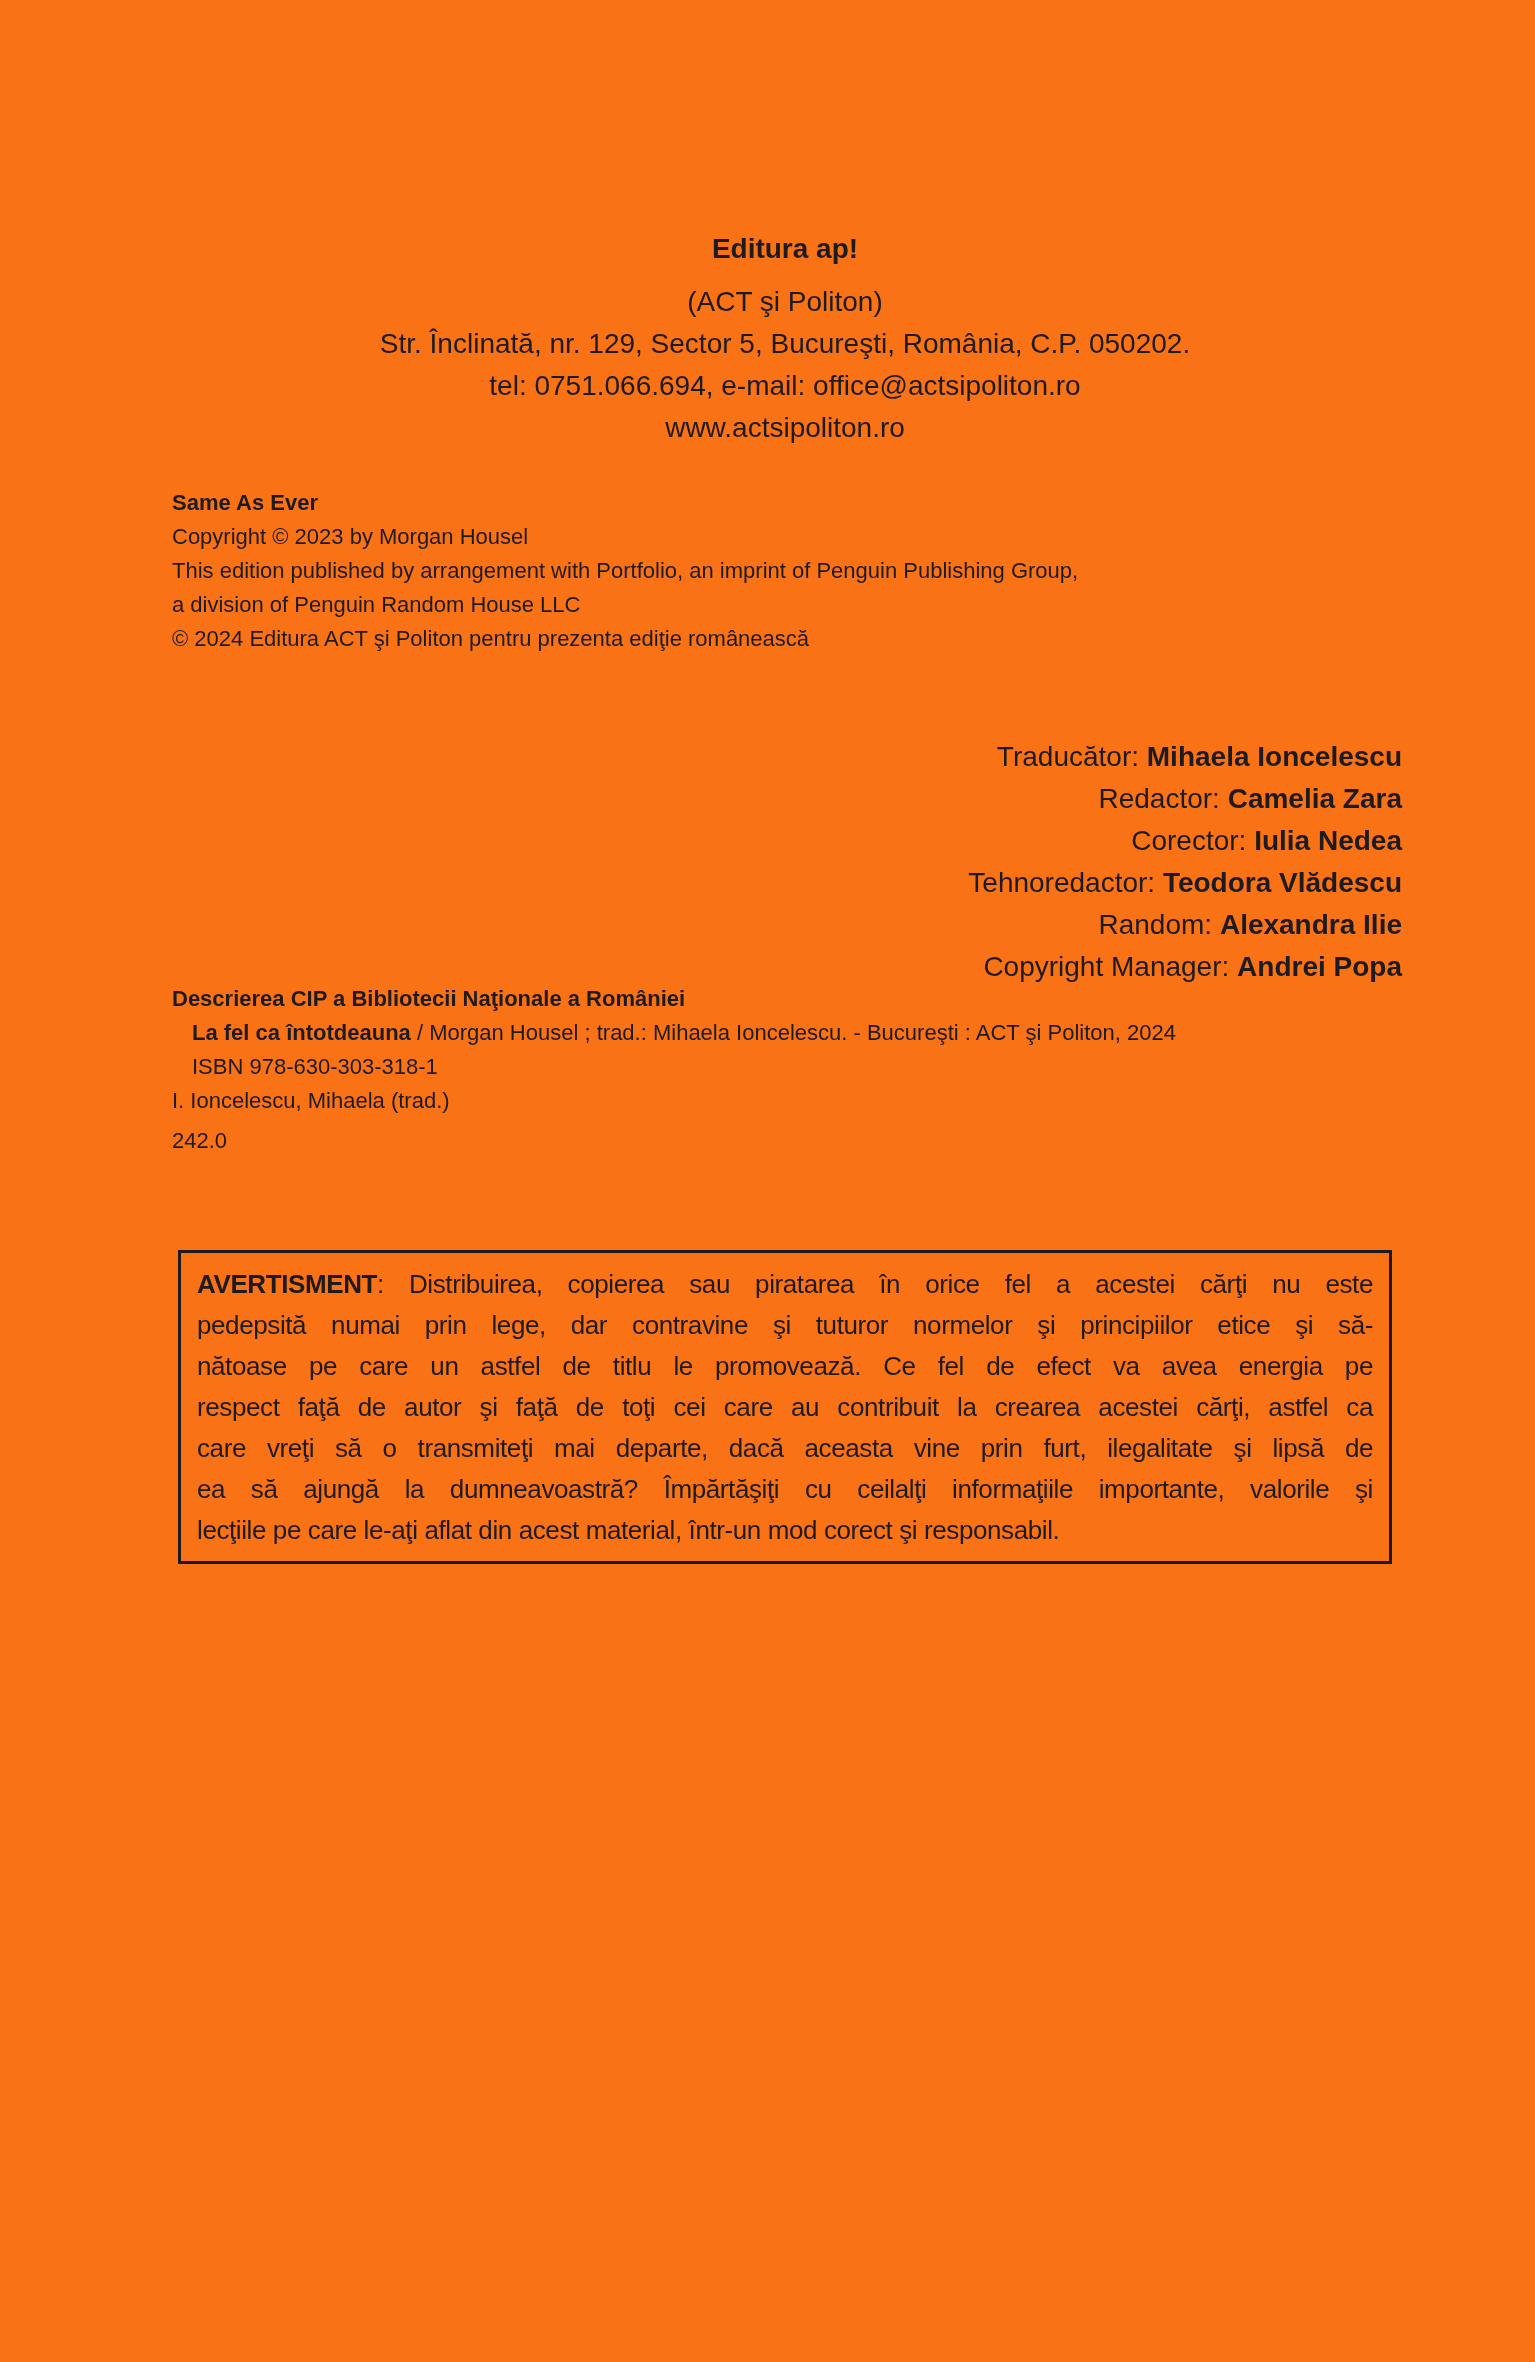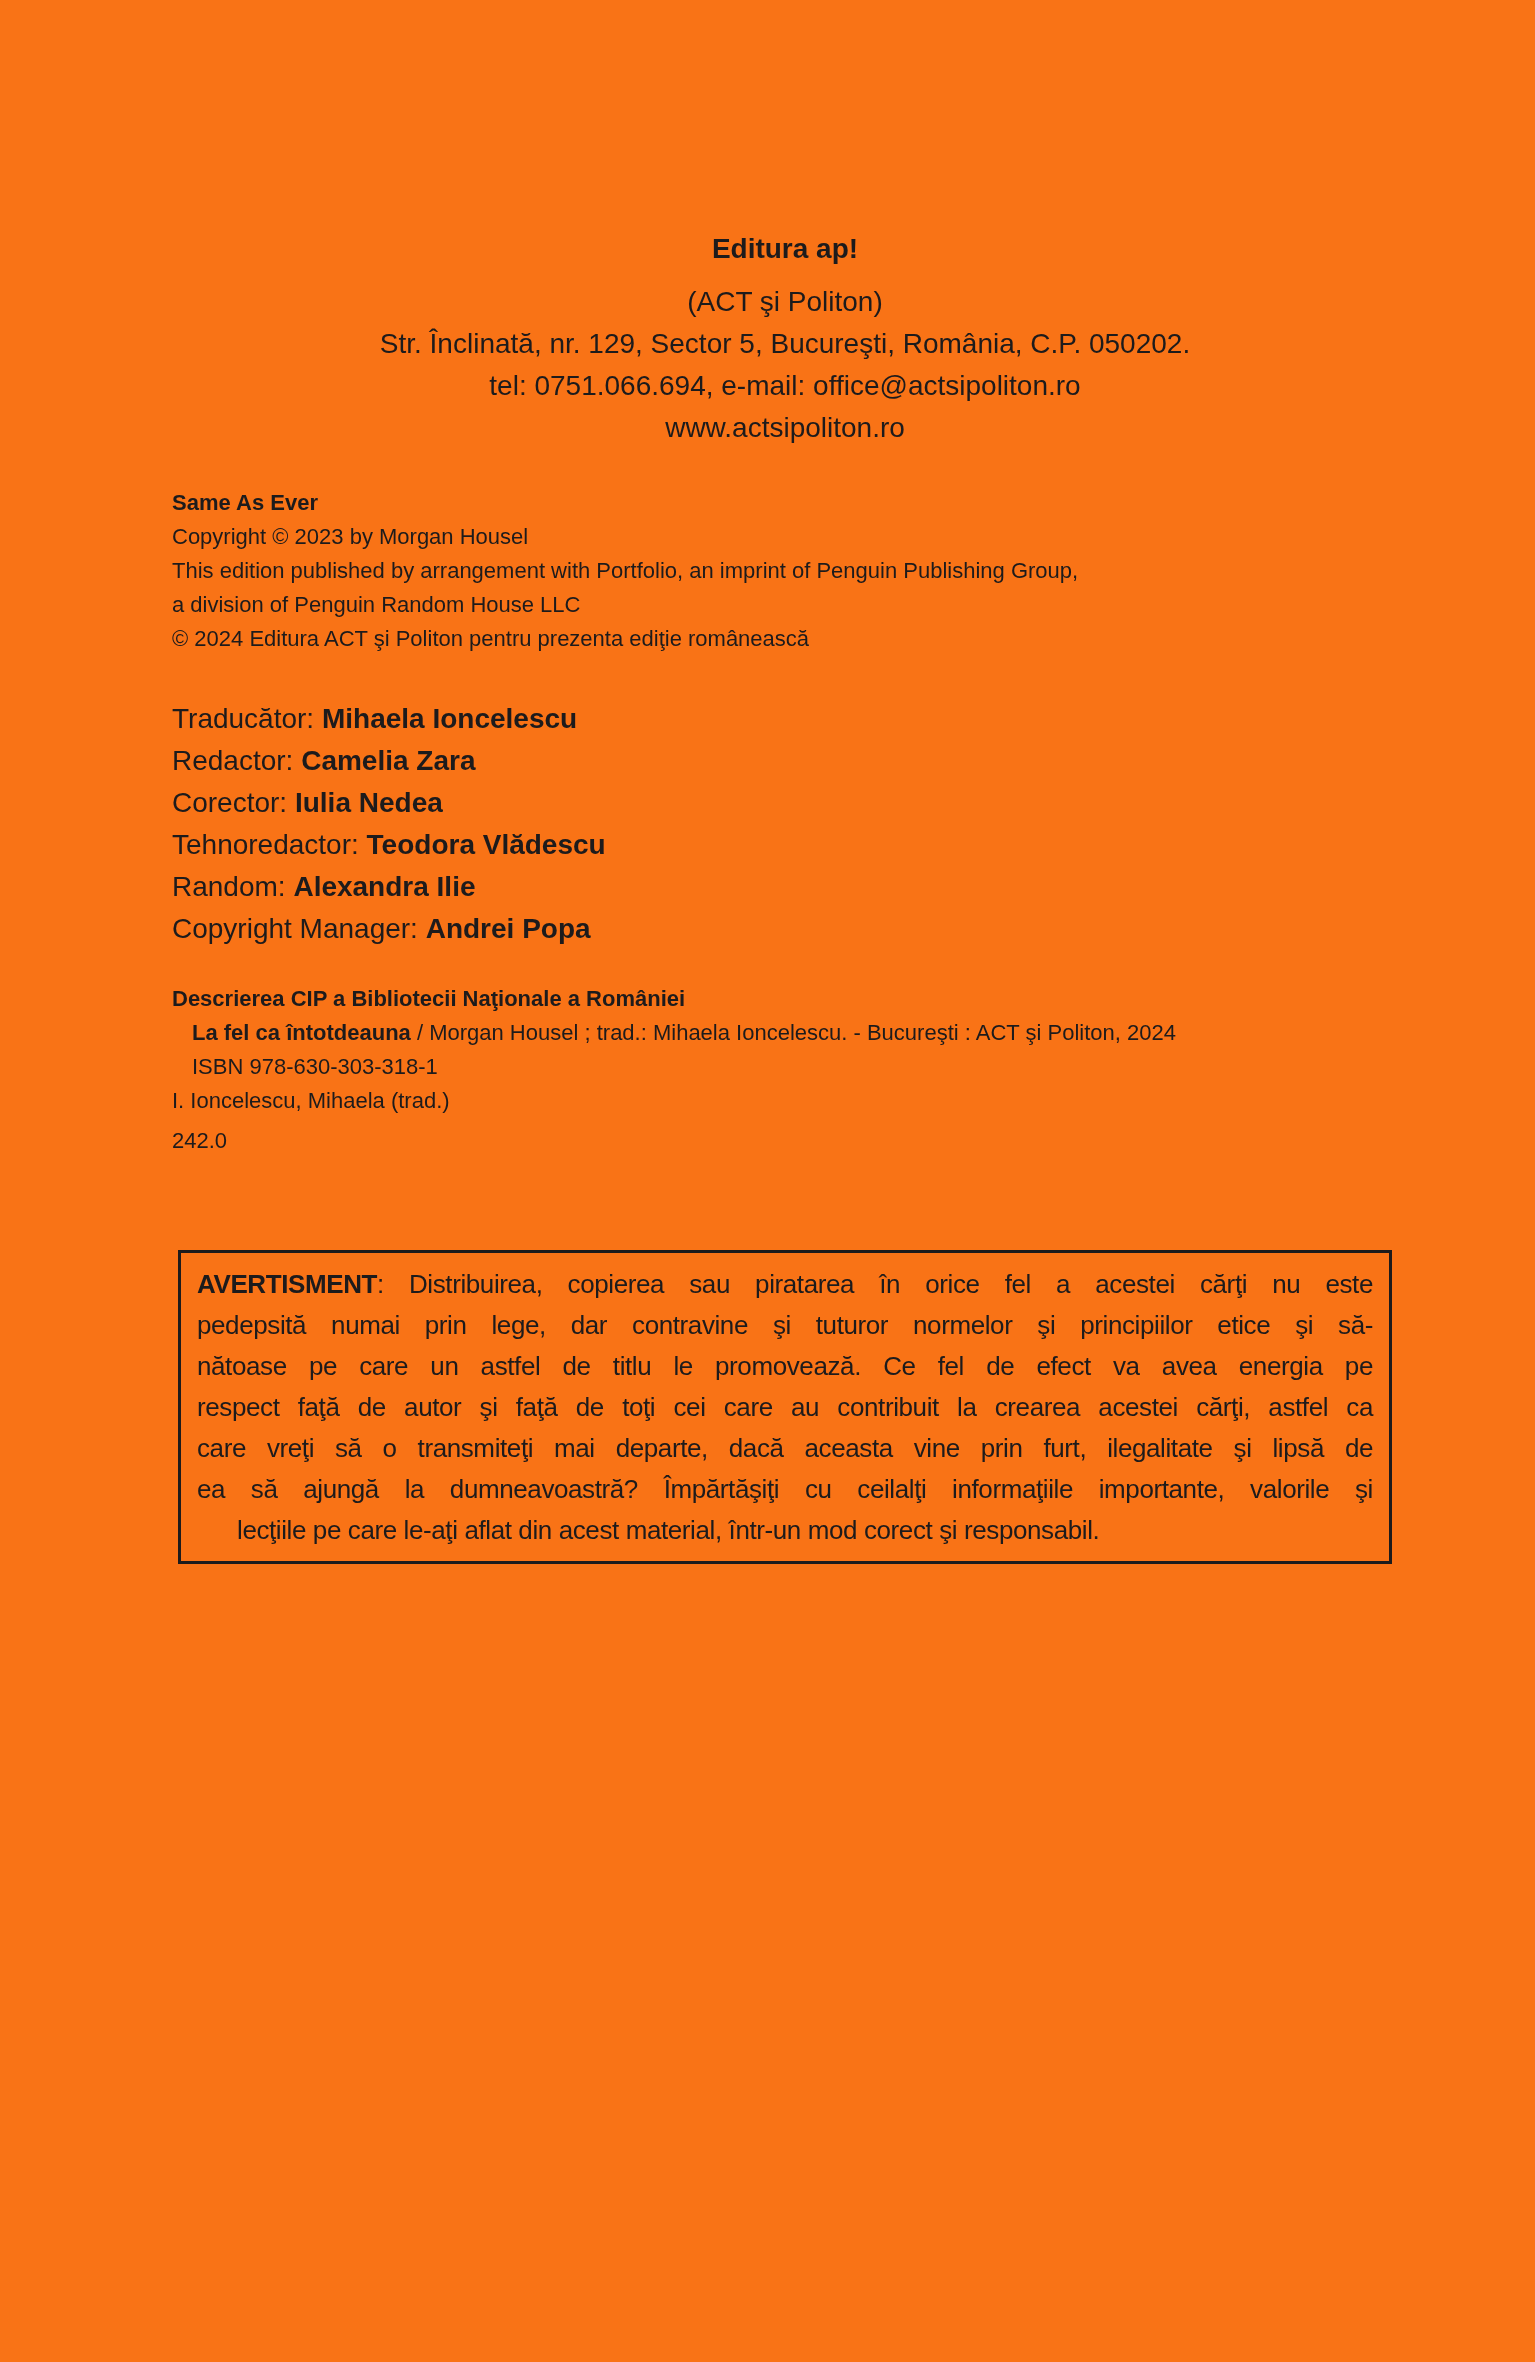--- a/index.html
+++ b/index.html
@@ -38,25 +38,26 @@
     top: 486px;
     left: 172px;
     width: 1230px;
     font-size: 22px;
     line-height: 34px;
   }
 
   
   .credits-block {
     position: absolute;
-    top: 698px;
+    top: 736px;
     left: 172px;
     width: 1230px;
     font-size: 28px;
     line-height: 42px;
+    text-align: right;
   }
 
   
   .cip-block {
     position: absolute;
     top: 982px;
     left: 172px;
     width: 1230px;
     font-size: 22px;
     line-height: 34px;
@@ -77,21 +78,20 @@
     line-height: 41px;
     letter-spacing: -0.4px;
   }
   .warning-line {
     text-align: justify;
     text-align-last: justify;
   }
   .warning-line.last {
     text-align: justify;
     text-align-last: left;
-    margin-left: 40px;
   }
 </style>
 </head>
 <body>
 
 <div class="page">
 
   <div class="publisher-block">
     <div class="publisher-name">Editura ap!</div>
     <div>(ACT şi Politon)</div>

